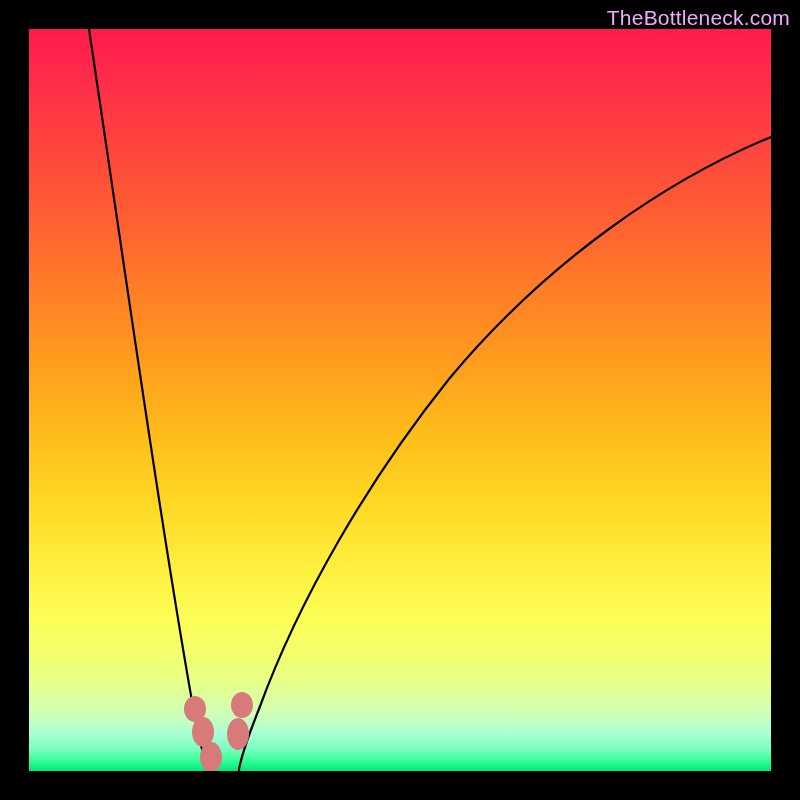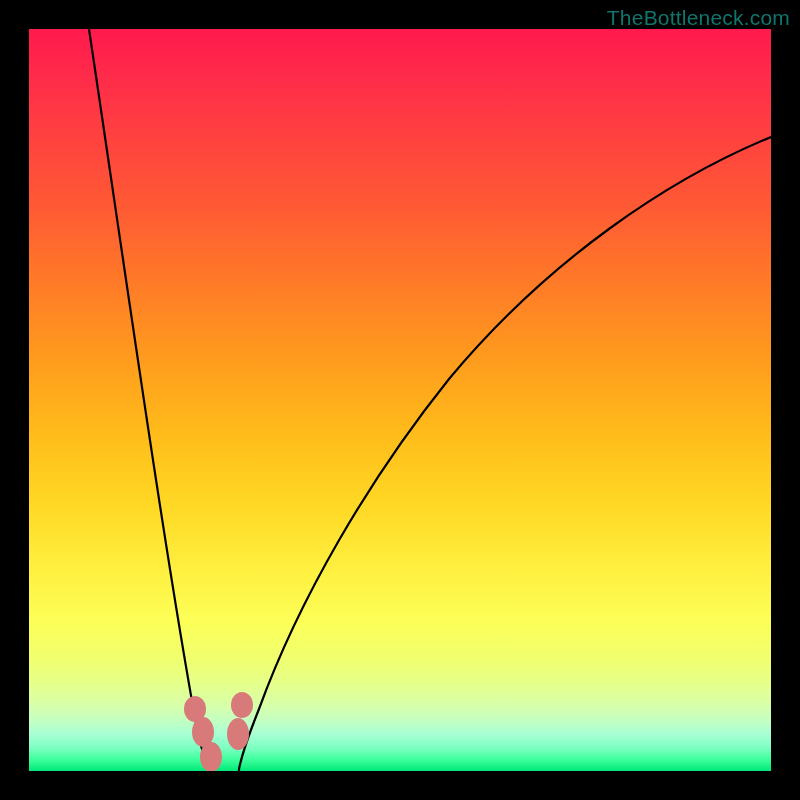--- a/index.html
+++ b/index.html
@@ -53,21 +53,21 @@
     );
   }
   .curves {
     position: absolute;
     inset: 0;
   }
   .watermark {
     position: absolute;
     top: 6px;
     right: 10px;
-    color: #0f766e;
+    color: #f0abfc;
     font-size: 21px;
     font-weight: 400;
     letter-spacing: 0.2px;
   }
 </style>
 </head>
 <body>
 
 <div class="frame">
   <div class="plot">

